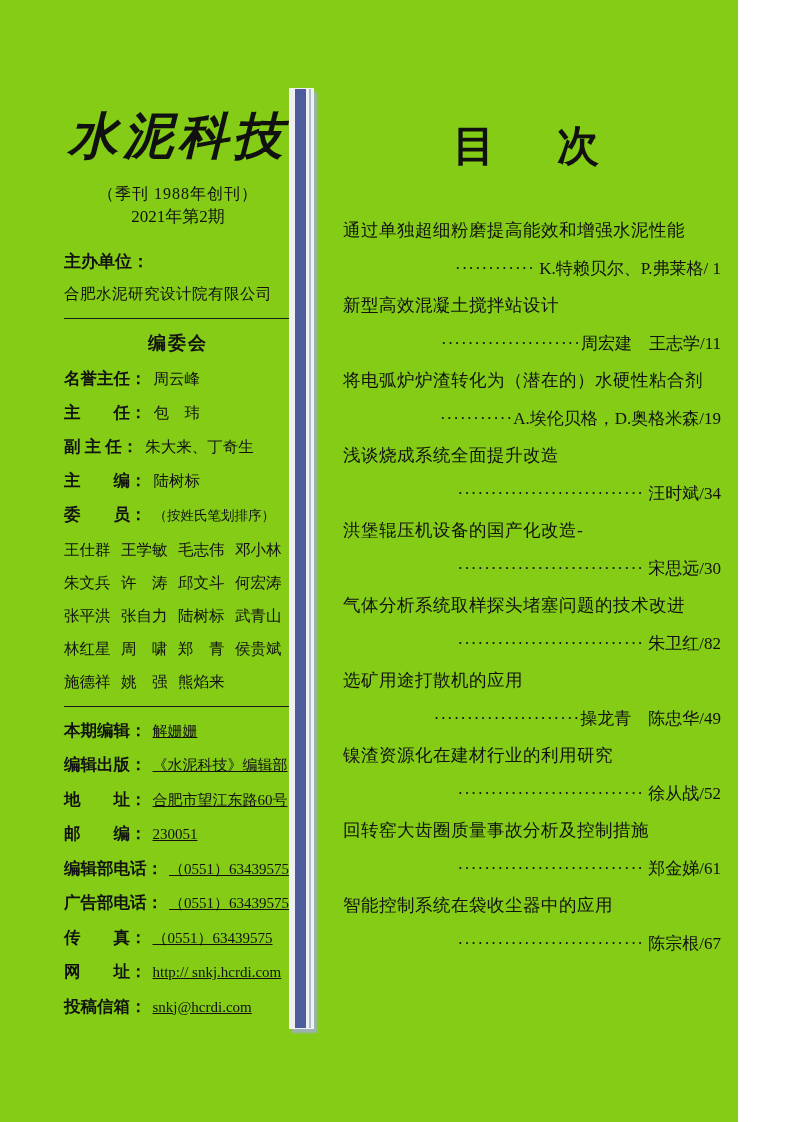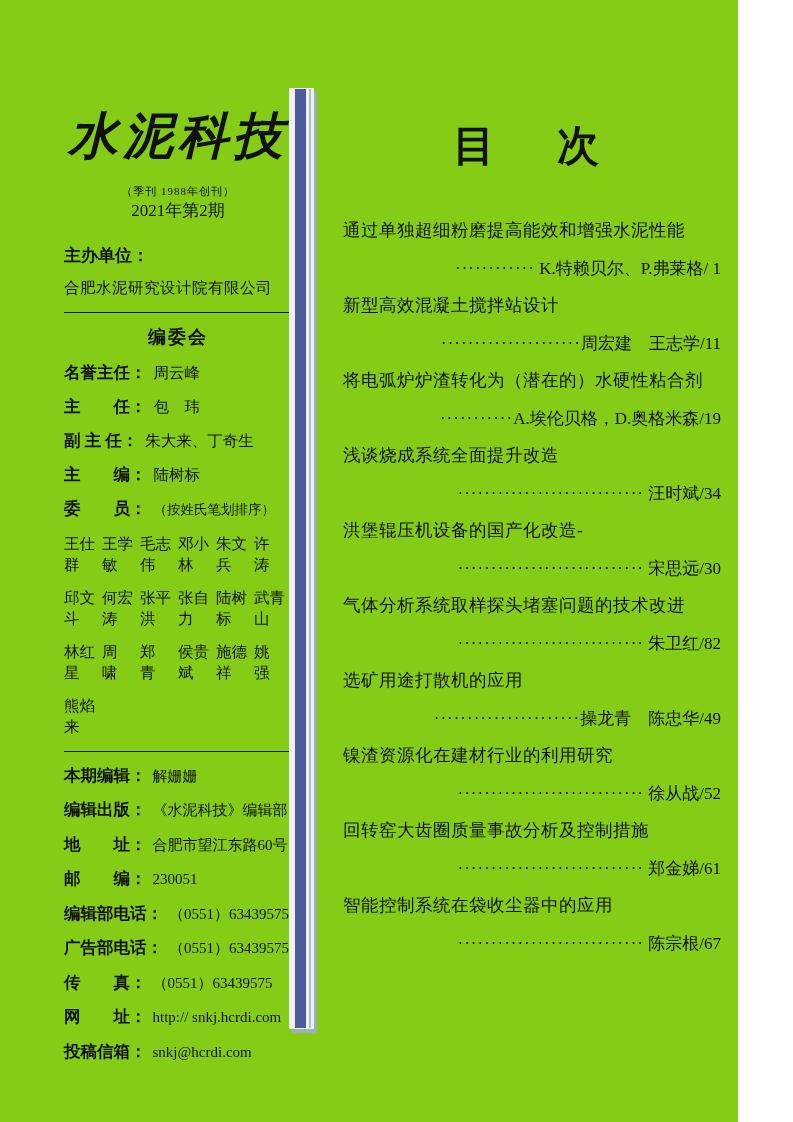--- a/index.html
+++ b/index.html
@@ -17,21 +17,21 @@
     position:absolute;left:64px;top:96px;width:228px;
   }
   .journal-title{
     margin:8px 0 0 0;
     font-size:50px;line-height:64px;
     font-weight:bold;font-style:italic;
     letter-spacing:5px;text-align:center;
     white-space:nowrap;
   }
   .journal-subtitle{
-    margin-top:16px;text-align:center;font-size:11px;letter-spacing:1px;
+    margin-top:16px;text-align:center;font-size:16px;letter-spacing:1px;
   }
   .journal-issue{
     text-align:center;font-size:17px;
   }
   .organizer-label{
     display:block;margin-top:22px;font-weight:bold;font-size:17px;
   }
   .organizer-name{
     margin-top:11px;font-size:15.5px;letter-spacing:0.5px;
   }
@@ -43,28 +43,28 @@
     font-size:18px;font-weight:bold;letter-spacing:2px;
   }
   .role-row{
     margin-top:13px;font-size:16.5px;line-height:21px;white-space:nowrap;
   }
   .role-row .lbl{font-weight:bold;}
   .role-row .val{margin-left:7px;font-size:15.5px;}
   .role-row .val.small{font-size:13.5px;}
   .members-grid{
     margin-top:14px;
-    display:grid;grid-template-columns:repeat(6,1fr);
+    display:grid;grid-template-columns:repeat(4,1fr);
     row-gap:12px;font-size:15.5px;
   }
   .pub-row{
     margin-top:12.5px;font-size:16.5px;line-height:21px;white-space:nowrap;
   }
   .pub-row .lbl{font-weight:bold;}
-  .pub-row .val{margin-left:6px;font-size:15px;}
+  .pub-row .val{margin-left:6px;font-size:15px;text-decoration:underline;}
 
   
   .vdivider{
     position:absolute;left:289px;top:88px;width:25px;height:941px;
     background:#f1f1f1;
     box-shadow:3px 4px 2px #9db1b9;
   }
   .vdivider .bar{
     position:absolute;left:6px;top:1px;bottom:1px;width:11px;
     background:#4d5c9c;

